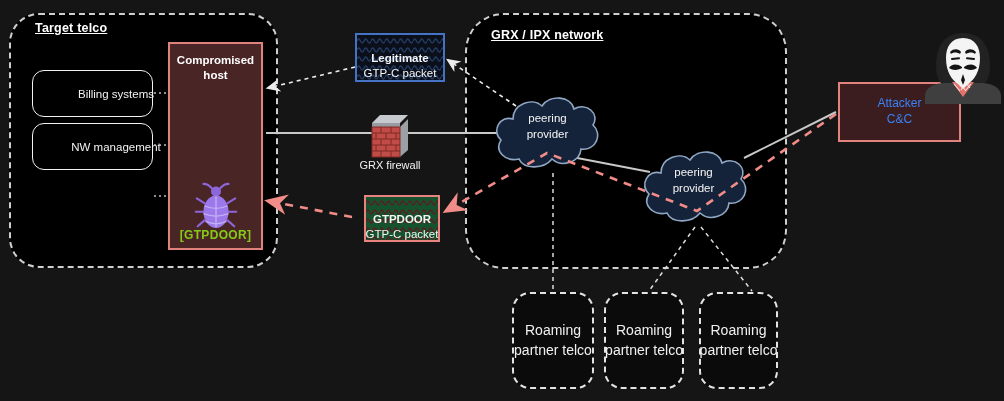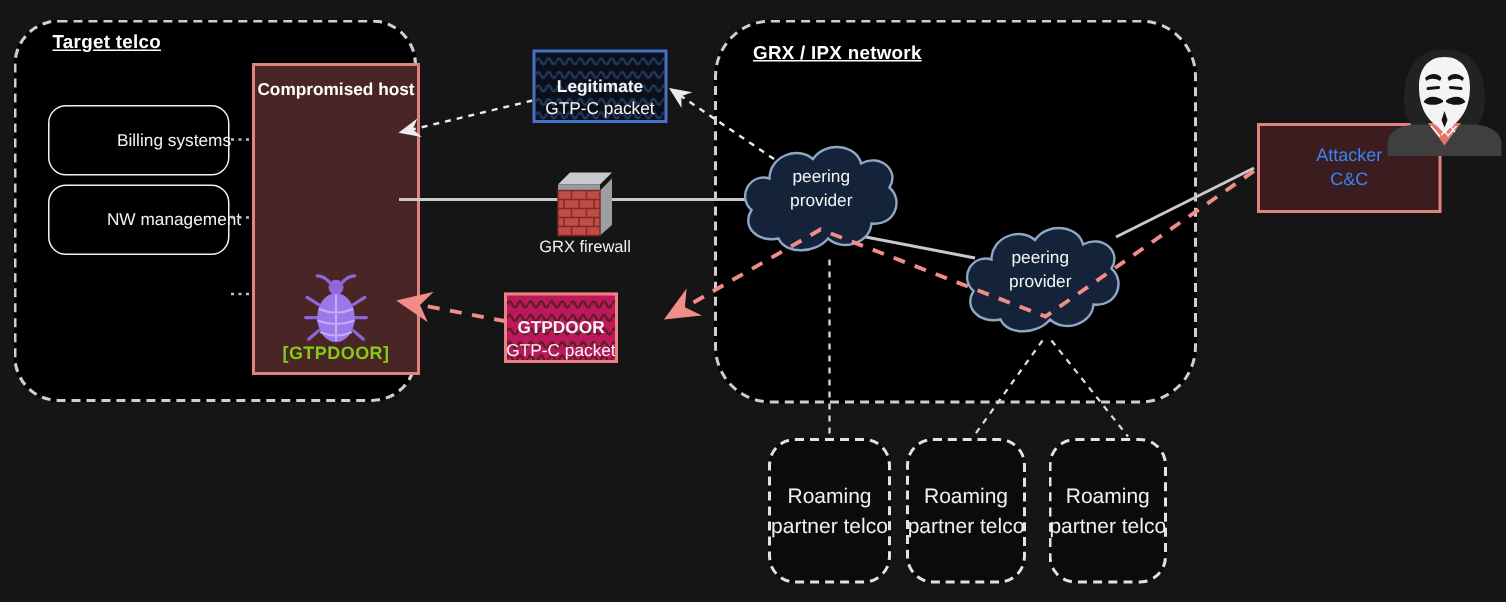--- a/index.html
+++ b/index.html
@@ -6,57 +6,57 @@
   .stage{
     position:relative;width:1004px;height:401px;overflow:hidden;
     background:#151515;font-family:Liberation Sans, sans-serif;color:#f2f2f2;
     -webkit-font-smoothing:antialiased;
   }
   .zone{
     position:absolute;background:#000;border:2px dashed #cfcfcf;border-radius:34px;
     box-sizing:border-box;z-index:0;
   }
   #target-zone{left:9px;top:13px;width:269px;height:255px;border-radius:30px;}
-  #grx-zone{left:476px;top:13px;width:322px;height:256px;border-radius:38px;}
+  #grx-zone{left:465px;top:13px;width:322px;height:256px;border-radius:38px;}
   .zone-title{
     position:absolute;font-size:12.5px;font-weight:bold;color:#fff;
     text-decoration:underline;letter-spacing:.2px;white-space:nowrap;
   }
   #target-zone .zone-title{left:24px;top:6px;}
   #grx-zone .zone-title{left:24px;top:13px;}
 
   .sysbox{
     position:absolute;left:21px;width:121px;height:47px;box-sizing:border-box;
     border:1.5px solid #f2f2f2;border-radius:12px;background:#000;
     display:flex;align-items:center;justify-content:center;
     font-size:11.5px;color:#f2f2f2;white-space:nowrap;padding-left:47px;
   }
   #sysbox-0{top:55px;} #sysbox-1{top:108px;justify-content:center;} #sysbox-2{top:158px;}
 
   .hostbox{
-    position:absolute;left:157px;top:27px;width:112px;height:208px;box-sizing:border-box;
+    position:absolute;left:157px;top:27px;width:95px;height:208px;box-sizing:border-box;
     background:#4a2525;border:2px solid #e0837f;
   }
   .hostbox .host-title{
     margin-top:9px;text-align:center;font-weight:bold;font-size:11.5px;line-height:1.3;color:#fff;
   }
   .implant-label{
     position:absolute;left:0;right:0;top:184px;text-align:center;
     font-weight:bold;font-size:12px;color:#84cc16;letter-spacing:.3px;
   }
   .bug-svg{position:absolute;left:50%;top:137px;transform:translateX(-50%);}
 
   svg.overlay{position:absolute;left:0;top:0;z-index:1;}
 
   .pktbox{
     position:absolute;box-sizing:border-box;z-index:2;overflow:hidden;
     display:flex;align-items:center;justify-content:center;
   }
   #legit-packet{left:355px;top:33px;width:90px;height:49px;border:2px solid #4472c4;background:#0a0f1a;}
-  #gtpdoor-packet{left:336px;top:195px;width:76px;height:47px;border:2px solid #e8837f;background:#be185d;}
+  #gtpdoor-packet{left:364px;top:195px;width:76px;height:47px;border:2px solid #e8837f;background:#14532d;}
   .wavebg{position:absolute;left:0;top:0;width:100%;height:100%;}
   .pkt-label{position:relative;z-index:1;text-align:center;font-size:11.5px;line-height:1.25;color:#f5f5f5;white-space:nowrap;margin-top:16px;}
   .pkt-label .l1{display:block;font-weight:bold;}
   .pkt-label .l2{display:block;}
 
   .fw-icon{position:absolute;left:369px;top:110px;z-index:3;}
   .fw-label{
     position:absolute;left:352px;top:159px;width:76px;text-align:center;
     font-size:11px;color:#f0f0f0;z-index:2;white-space:nowrap;
   }

